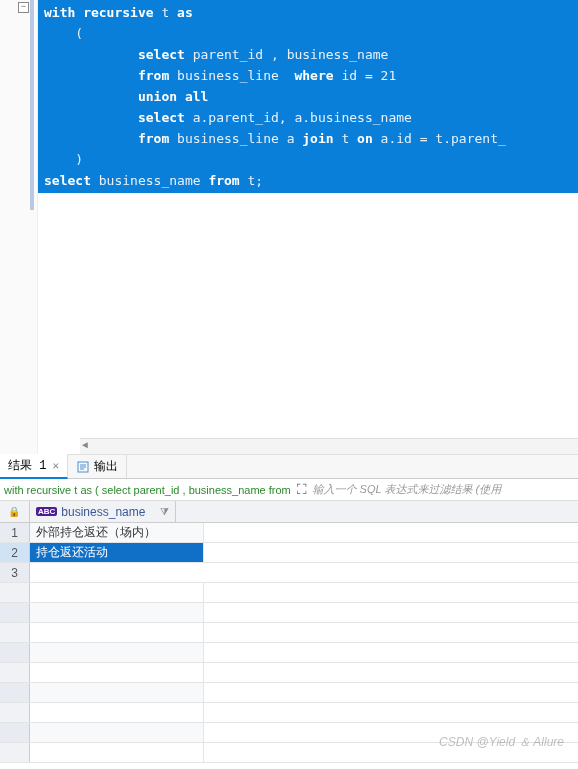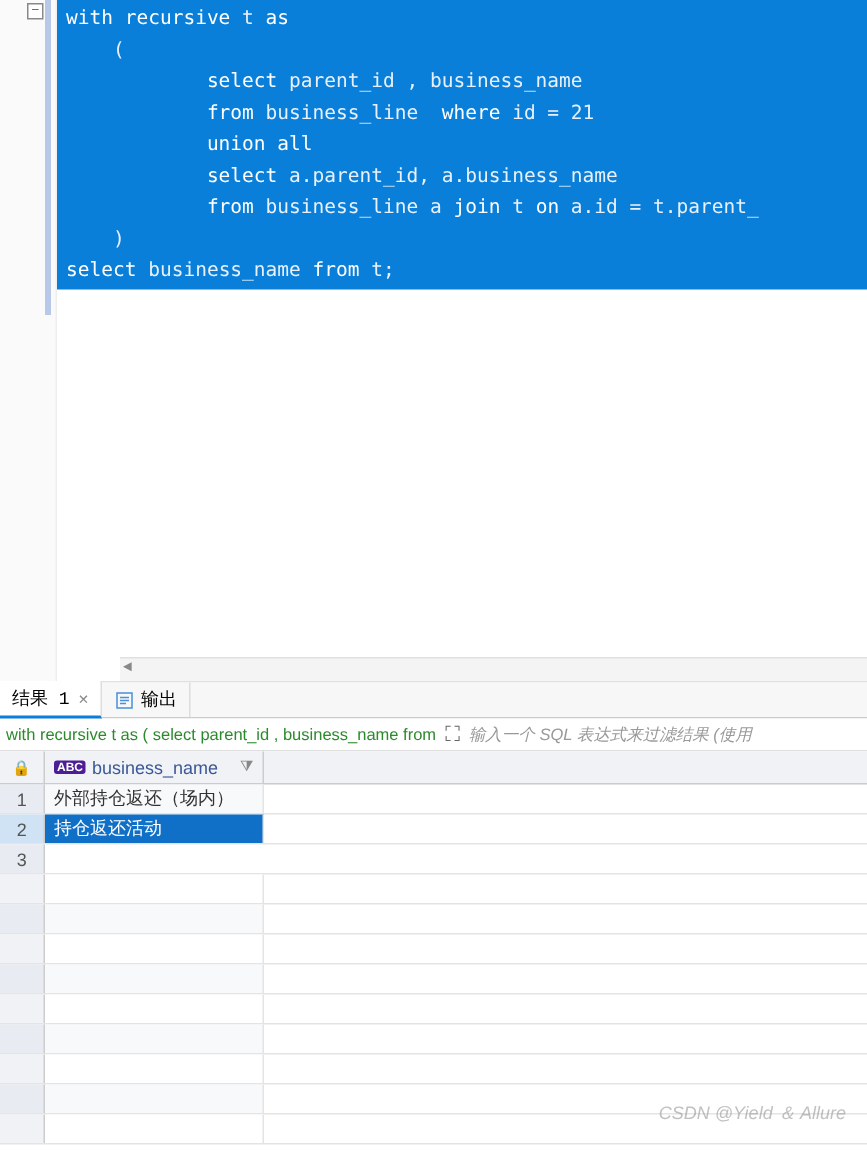--- a/index.html
+++ b/index.html
@@ -4,21 +4,21 @@
 <style>
   * { margin: 0; padding: 0; box-sizing: border-box; }
   body { font-family: Consolas, 'Courier New', monospace; font-size: 12px; background: #fff; width: 578px; height: 769px; overflow: hidden; position: relative; }
   
   .editor-area { height: 455px; display: flex; background: #fff; border-bottom: 1px solid #e0e0e0; }
   .gutter { width: 38px; background: #fafafa; border-right: 1px solid #eee; position: relative; }
   .fold-marker { position: absolute; left: 18px; top: 2px; width: 11px; height: 11px; border: 1px solid #888; background: #fff; font-size: 9px; line-height: 9px; text-align: center; color: #666; }
   .change-bar { position: absolute; left: 30px; top: 0; width: 4px; height: 210px; background: #b8c8e8; }
   .code-pane { flex: 1; overflow: hidden; position: relative; }
   .code-block { background: #0a7fd9; color: #fff; padding: 2px 6px; font-family: Consolas, monospace; font-size: 13px; line-height: 21px; white-space: pre; }
-  .kw { font-weight: normal; color: #fff; }
+  .kw { font-weight: bold; color: #fff; }
   .txt { color: #e8f0fa; }
   .scroll-h { position: absolute; bottom: 0; left: 42px; right: 0; height: 16px; background: #f4f4f4; border-top: 1px solid #e0e0e0; }
   .scroll-h::before { content: '◄'; position: absolute; left: 2px; top: 1px; font-size: 10px; color: #888; }
   
   .tabs-bar { height: 24px; background: #f7f7f7; border-bottom: 1px solid #ccc; display: flex; align-items: center; font-family: "Segoe UI", sans-serif; font-size: 12px; }
   .tab { padding: 3px 8px; border-right: 1px solid #ddd; display: flex; align-items: center; gap: 4px; cursor: pointer; }
   .tab.active { background: #fff; border-bottom: 2px solid #0a7fd9; font-family: Liberation Mono, monospace; }
   .tab-close { color: #888; font-size: 11px; margin-left: 2px; }
   .tab-icon { width: 14px; height: 14px; display: inline-flex; align-items: center; justify-content: center; }
   
@@ -31,21 +31,21 @@
   .grid-header { display: flex; background: #f0f2f5; border-bottom: 1px solid #ccc; height: 22px; }
   .grid-corner { width: 30px; border-right: 1px solid #ccc; display: flex; align-items: center; justify-content: center; }
   .lock-icon { color: #e8a030; font-size: 10px; }
   .grid-col-header { width: 146px; border-right: 1px solid #ccc; display: flex; align-items: center; padding: 0 6px; gap: 4px; color: #3a5998; position: relative; }
   .type-badge { background: #4c1d95; color: #fff; font-size: 8px; padding: 0 2px; border-radius: 2px; font-weight: bold; }
   .filter-icon { position: absolute; right: 6px; color: #888; font-size: 10px; }
   .grid-row { display: flex; height: 20px; border-bottom: 1px solid #e4e4e4; }
   .grid-row.selected .grid-cell { background: #1070c8; color: #fff; }
   .grid-row.selected .row-num { background: #cfe3f5; }
   .row-num { width: 30px; border-right: 1px solid #ccc; background: #f0f2f5; display: flex; align-items: center; justify-content: center; color: #555; }
-  .grid-cell { width: 146px; border-right: 1px solid #e4e4e4; padding: 0 6px; display: flex; align-items: center; background: #fff; color: #333; }
+  .grid-cell { width: 174px; border-right: 1px solid #e4e4e4; padding: 0 6px; display: flex; align-items: center; background: #fff; color: #333; }
   .grid-row:nth-child(odd) .grid-cell { background: #f8f9fb; }
   .grid-row:nth-child(odd) .row-num { background: #e8ecf2; }
   .grid-row.empty .grid-cell { background: #fff; }
   .grid-row.empty:nth-child(odd) .grid-cell { background: #f8f9fb; }
   
   .watermark { position: absolute; bottom: 18px; right: 14px; font-family: "Segoe UI", sans-serif; font-size: 12px; color: rgba(140,140,140,0.55); font-style: italic; pointer-events: none; }
 </style>
 </head>
 <body>
 

